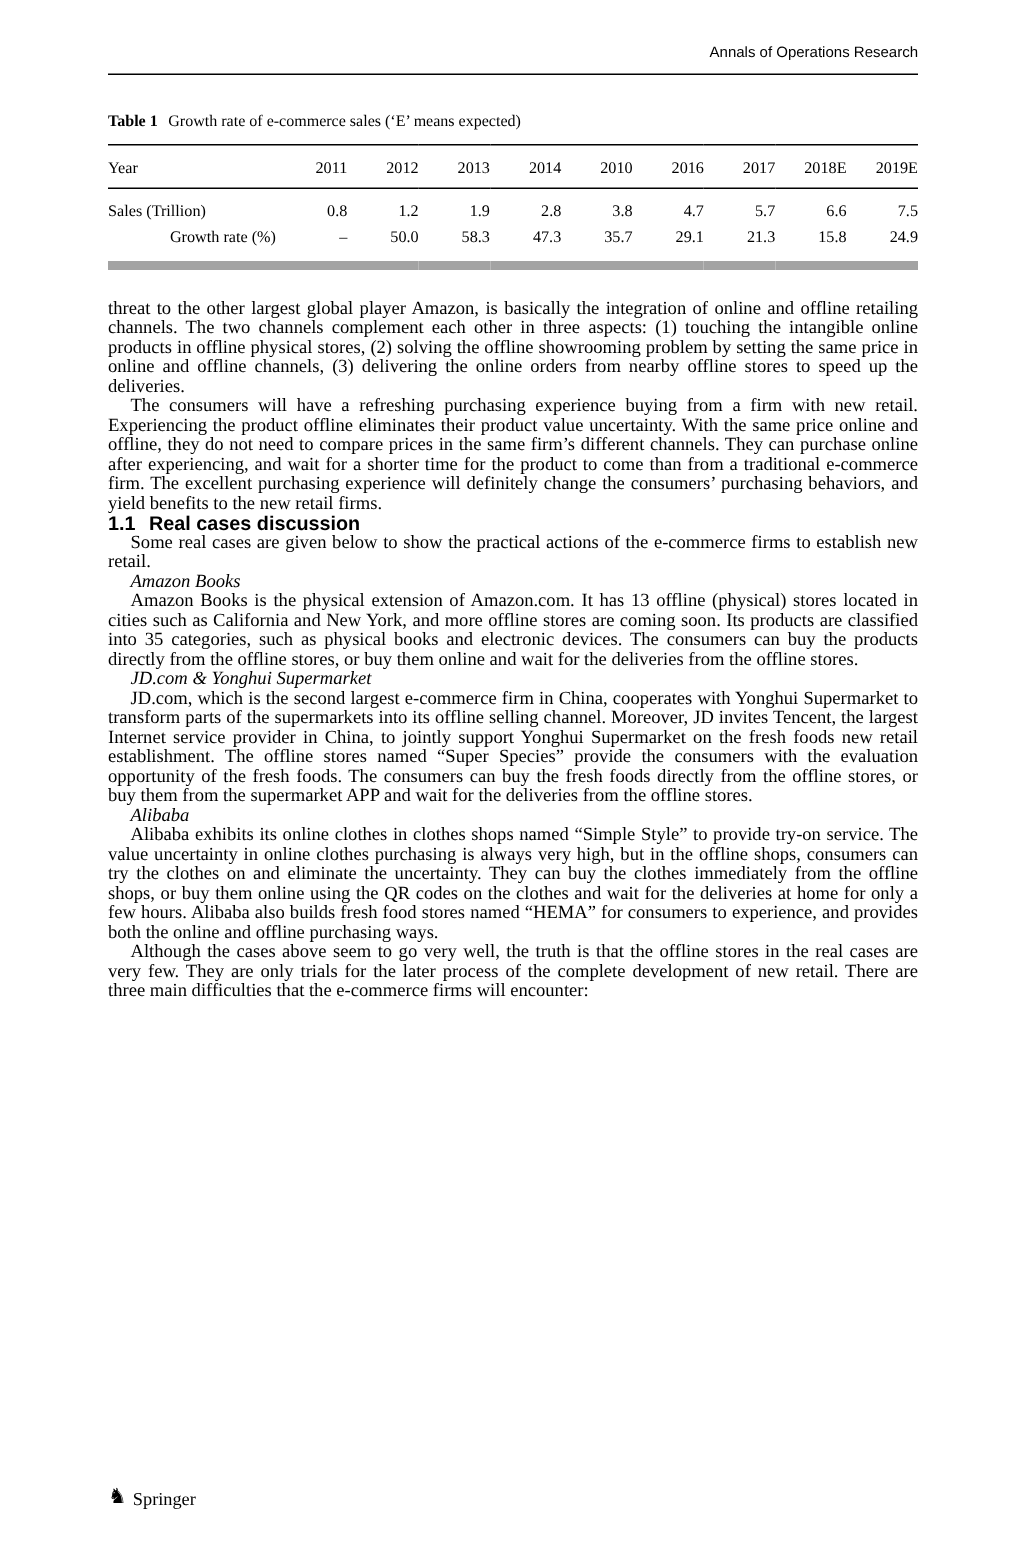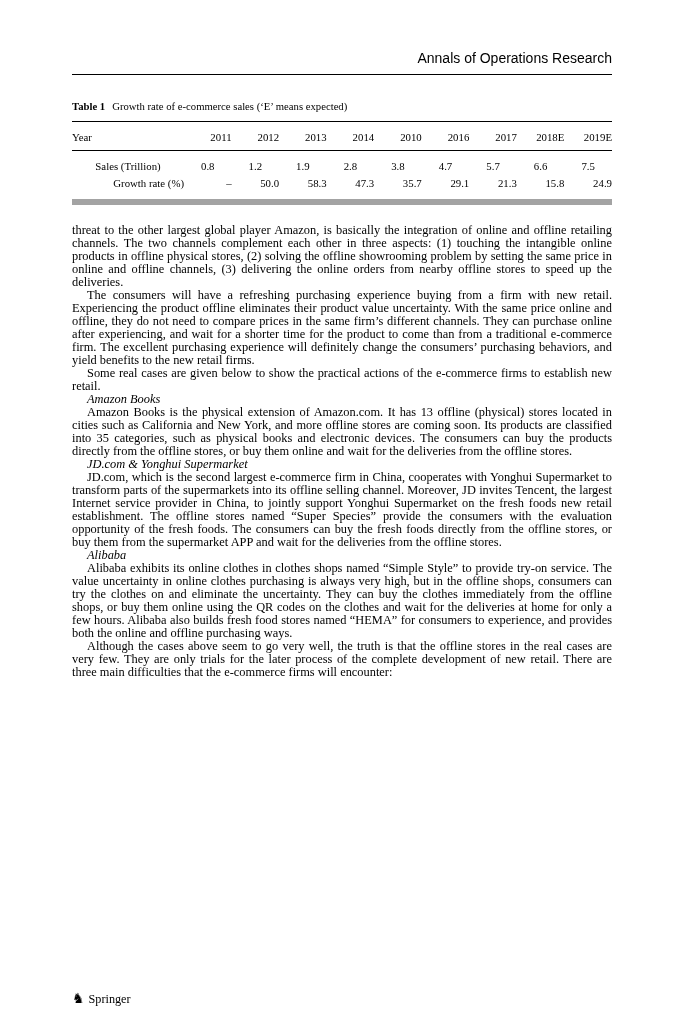--- a/index.html
+++ b/index.html
@@ -10,26 +10,26 @@
     color: #111111;
     overflow: hidden;
   }
   .page {
     position: relative;
     width: 683px; height: 1036px;
     background: #ffffff;
   }
   .running-head {
     margin: 0 71px 0 72px;
-    padding-top: 50px;
+    padding-top: 30px;
     padding-bottom: 8px;
     border-bottom: 1px solid #000;
     text-align: right;
     font-family: "Liberation Sans", sans-serif;
-    font-size: 14px;
+    font-size: 10px;
     color: #000;
   }
   .table-caption {
     margin: 25px 71px 0 72px;
     font-size: 10.7px;
     color: #000;
   }
   .cap-label { font-weight: bold; margin-right: 7px; margin-top: 40px; }
   .data-table {
     width: 540px;
@@ -42,21 +42,21 @@
     border-bottom: 6px solid #a3a3a3;
   }
   .data-table th, .data-table td {
     font-weight: normal;
     text-align: right;
     vertical-align: bottom;
     padding: 0;
   }
   .data-table .first-col { text-align: left; width: 112px; }
   .data-table thead th { border-bottom: 1px solid #000; padding: 9px 0 7px; }
-  .data-table tbody tr.row-0 td { padding-top: 9px; padding-bottom: 3px; text-align: center; }
+  .data-table tbody tr.row-0 td { padding-top: 9px; padding-bottom: 3px; }
   .data-table tbody tr.row-1 td { padding-top: 2px; padding-bottom: 10px; text-align: right; }
   .body-text {
     margin: 19px 71px 0 72px;
     font-size: 12.4px;
     line-height: 13px;
     text-align: justify;
     color: #000;
   }
   .body-text p { margin: 0; }
   p.indent { text-indent: 15px; }
@@ -141,20 +141,23 @@
         <td>15.8</td>
         <td>24.9</td>
       </tr>
     </tbody>
   </table>
 
   <div class="body-text">
     <p class="noindent">threat to the other largest global player Amazon, is basically the integration of online and offline retailing channels. The two channels complement each other in three aspects: (1) touching the intangible online products in offline physical stores, (2) solving the offline showrooming problem by setting the same price in online and offline channels, (3) delivering the online orders from nearby offline stores to speed up the deliveries.</p>
     <p class="indent">The consumers will have a refreshing purchasing experience buying from a firm with new retail. Experiencing the product offline eliminates their product value uncertainty. With the same price online and offline, they do not need to compare prices in the same firm’s different channels. They can purchase online after experiencing, and wait for a shorter time for the product to come than from a traditional e-commerce firm. The excellent purchasing experience will definitely change the consumers’ purchasing behaviors, and yield benefits to the new retail firms.</p>
 
+    <p class="section-heading">
+      <span class="sec-num">1.1</span><span>Real cases discussion</span>
+    </p>
 
     <p class="indent">Some real cases are given below to show the practical actions of the e-commerce firms to establish new retail.</p>
 
     <p class="case-name">Amazon Books</p>
     <p class="indent">Amazon Books is the physical extension of Amazon.com. It has 13 offline (physical) stores located in cities such as California and New York, and more offline stores are coming soon. Its products are classified into 35 categories, such as physical books and electronic devices. The consumers can buy the products directly from the offline stores, or buy them online and wait for the deliveries from the offline stores.</p>
 
     <p class="case-name">JD.com &amp; Yonghui Supermarket</p>
     <p class="indent">JD.com, which is the second largest e-commerce firm in China, cooperates with Yonghui Supermarket to transform parts of the supermarkets into its offline selling channel. Moreover, JD invites Tencent, the largest Internet service provider in China, to jointly support Yonghui Supermarket on the fresh foods new retail establishment. The offline stores named “Super Species” provide the consumers with the evaluation opportunity of the fresh foods. The consumers can buy the fresh foods directly from the offline stores, or buy them from the supermarket APP and wait for the deliveries from the offline stores.</p>
 
     <p class="case-name">Alibaba</p>

